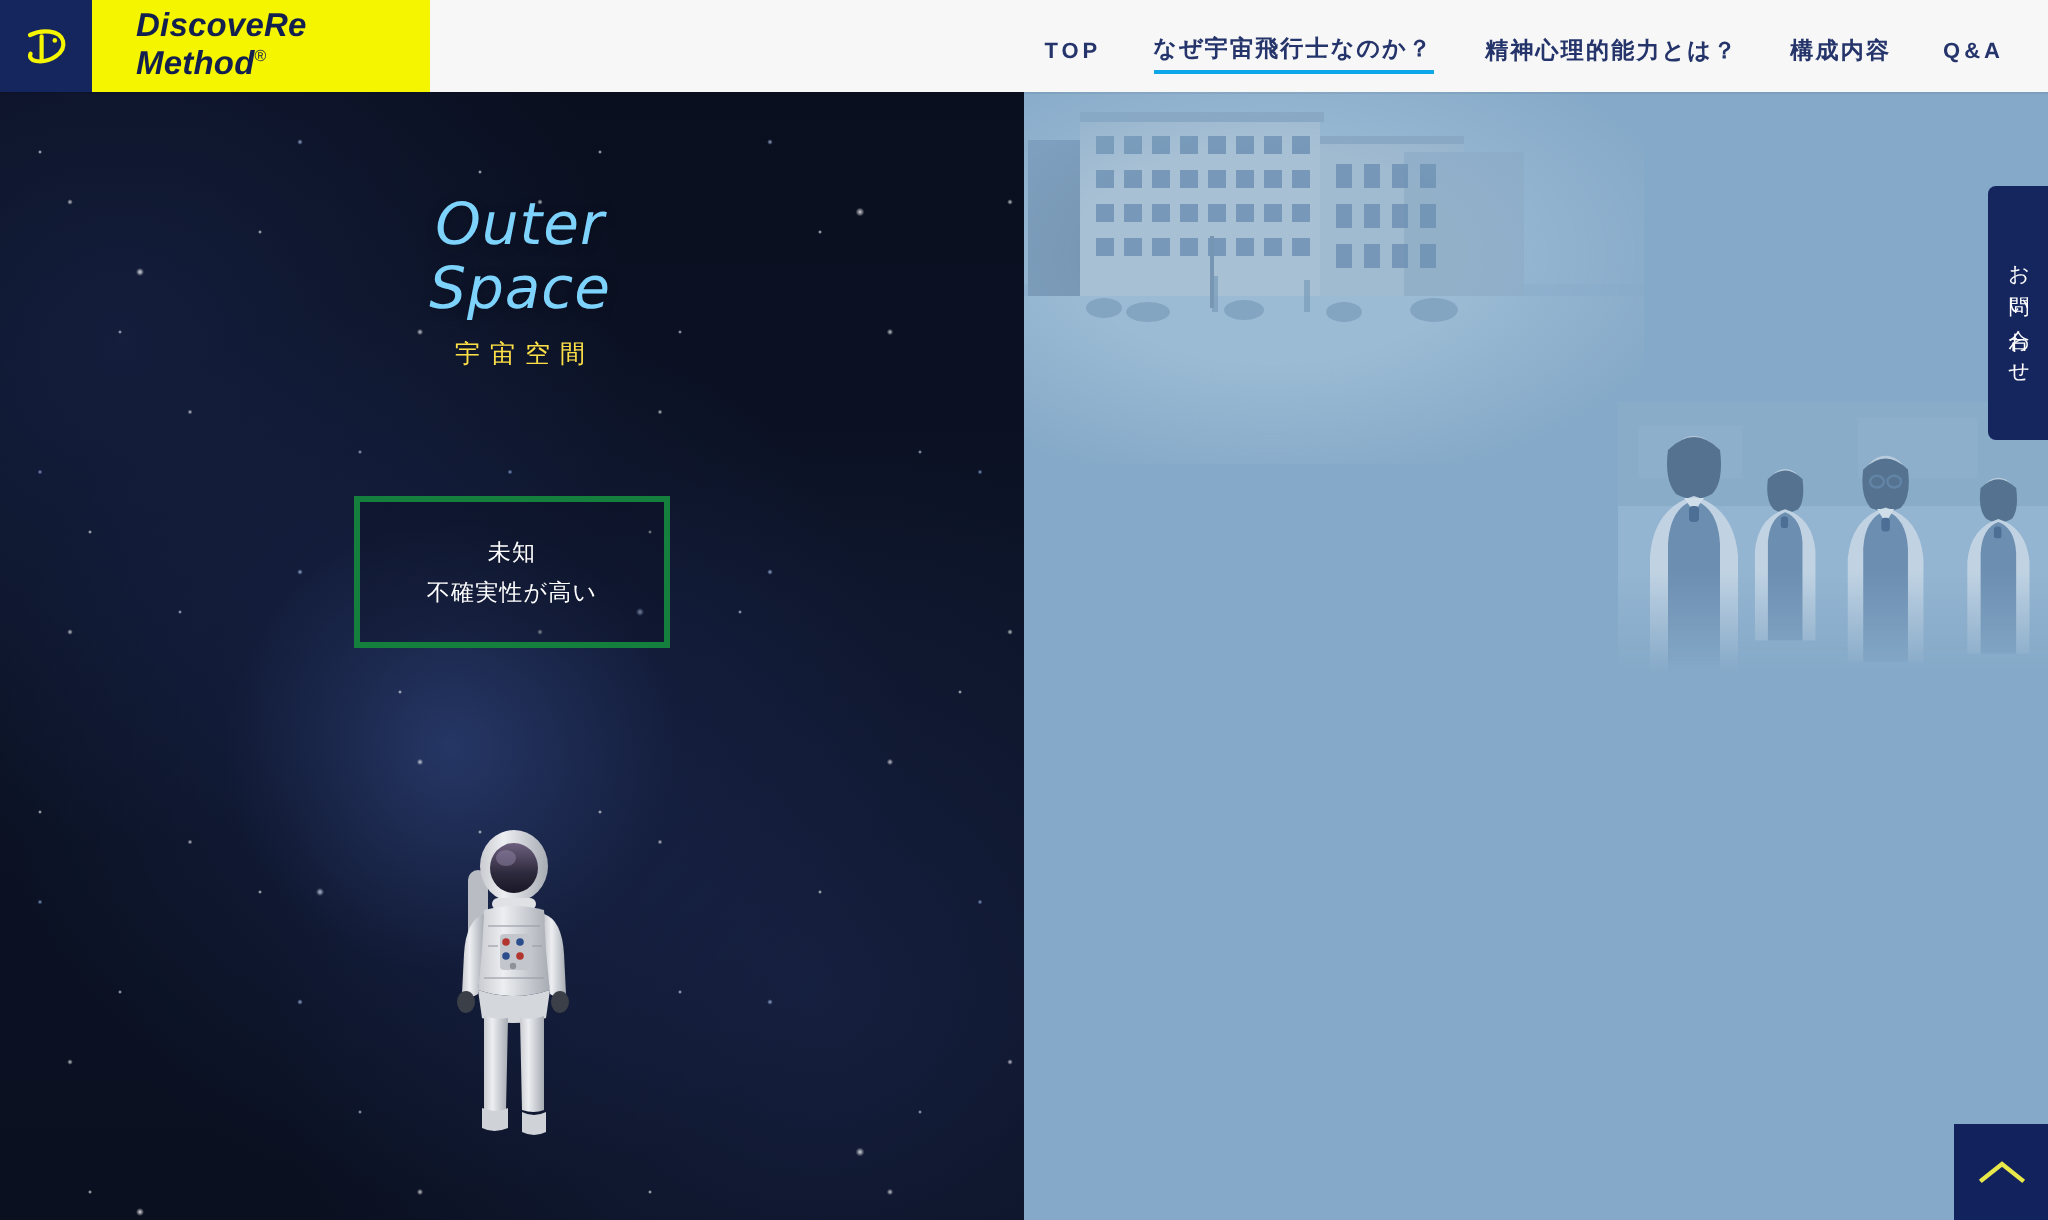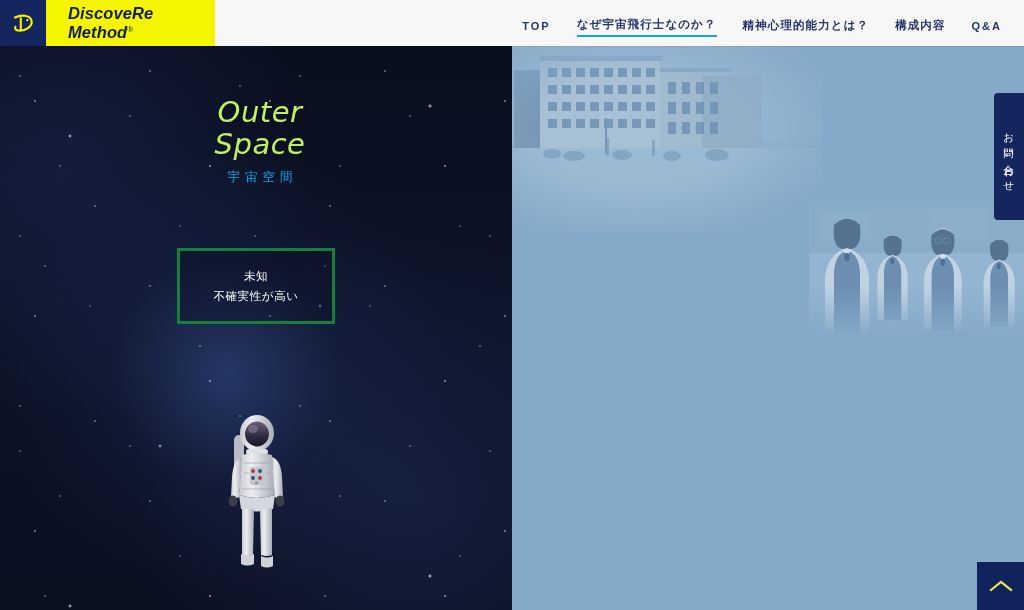--- a/index.html
+++ b/index.html
@@ -102,26 +102,26 @@
     opacity:.62;
     -webkit-mask-image: linear-gradient(180deg,#000 0%, #000 62%, transparent 100%);
     mask-image: linear-gradient(180deg,#000 0%, #000 62%, transparent 100%);
   }
 
   
   .title-block { position:absolute; text-align:center; z-index:12; }
   .title-left  { left:170px; top:50px;  width:180px; }
   .t-en {
     font-family:"DejaVu Sans", sans-serif;
-    font-style:italic; font-weight:300; color:#bef264;
+    font-style:italic; font-weight:300; color:#7dd3fc;
     font-size:29px; line-height:32px; letter-spacing:.5px;
     text-shadow:0 1px 6px rgba(0,0,0,.25);
   }
   .t-jp {
-    margin-top:9px; font-size:12.5px; color:#0ea5e9; letter-spacing:5px;
+    margin-top:9px; font-size:12.5px; color:#fde047; letter-spacing:5px;
     font-family:Liberation Serif, serif; padding-left:5px;
   }
 
   
   .box {
     position:absolute; width:158px; height:76px; z-index:14;
     display:flex; flex-direction:column; align-items:center; justify-content:center;
     font-family:"DejaVu Sans", sans-serif; color:#fff; gap:6px;
   }
   .box span { font-size:11.5px; letter-spacing:.6px; line-height:1.25; }

